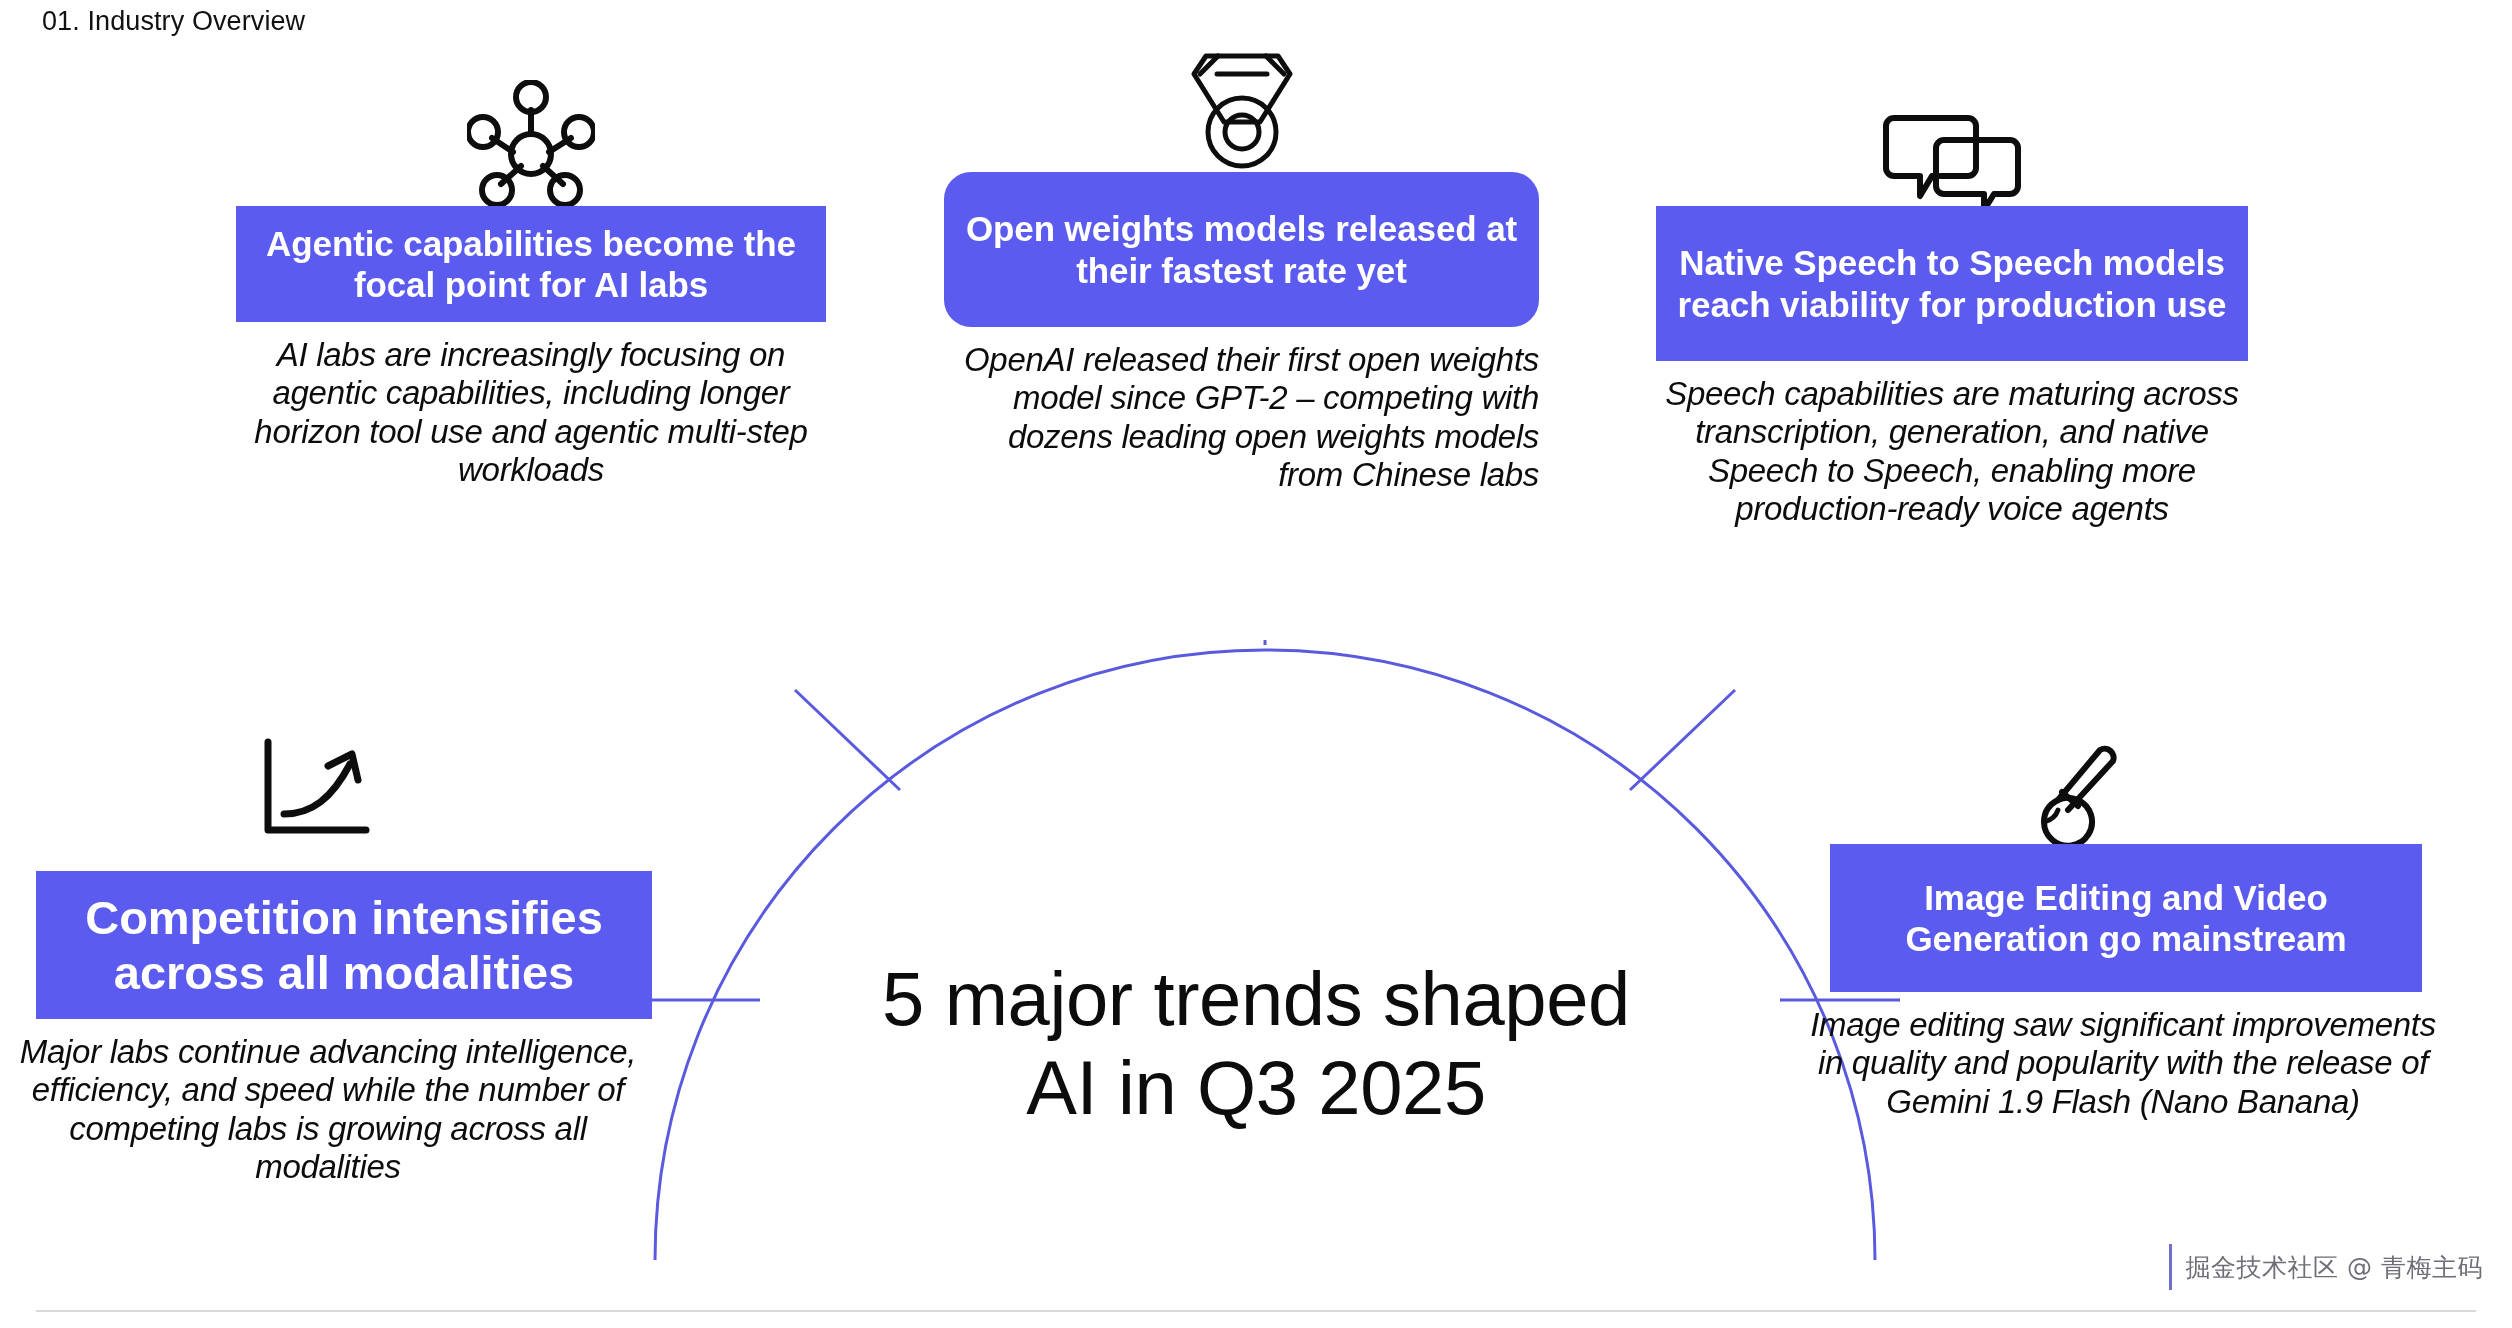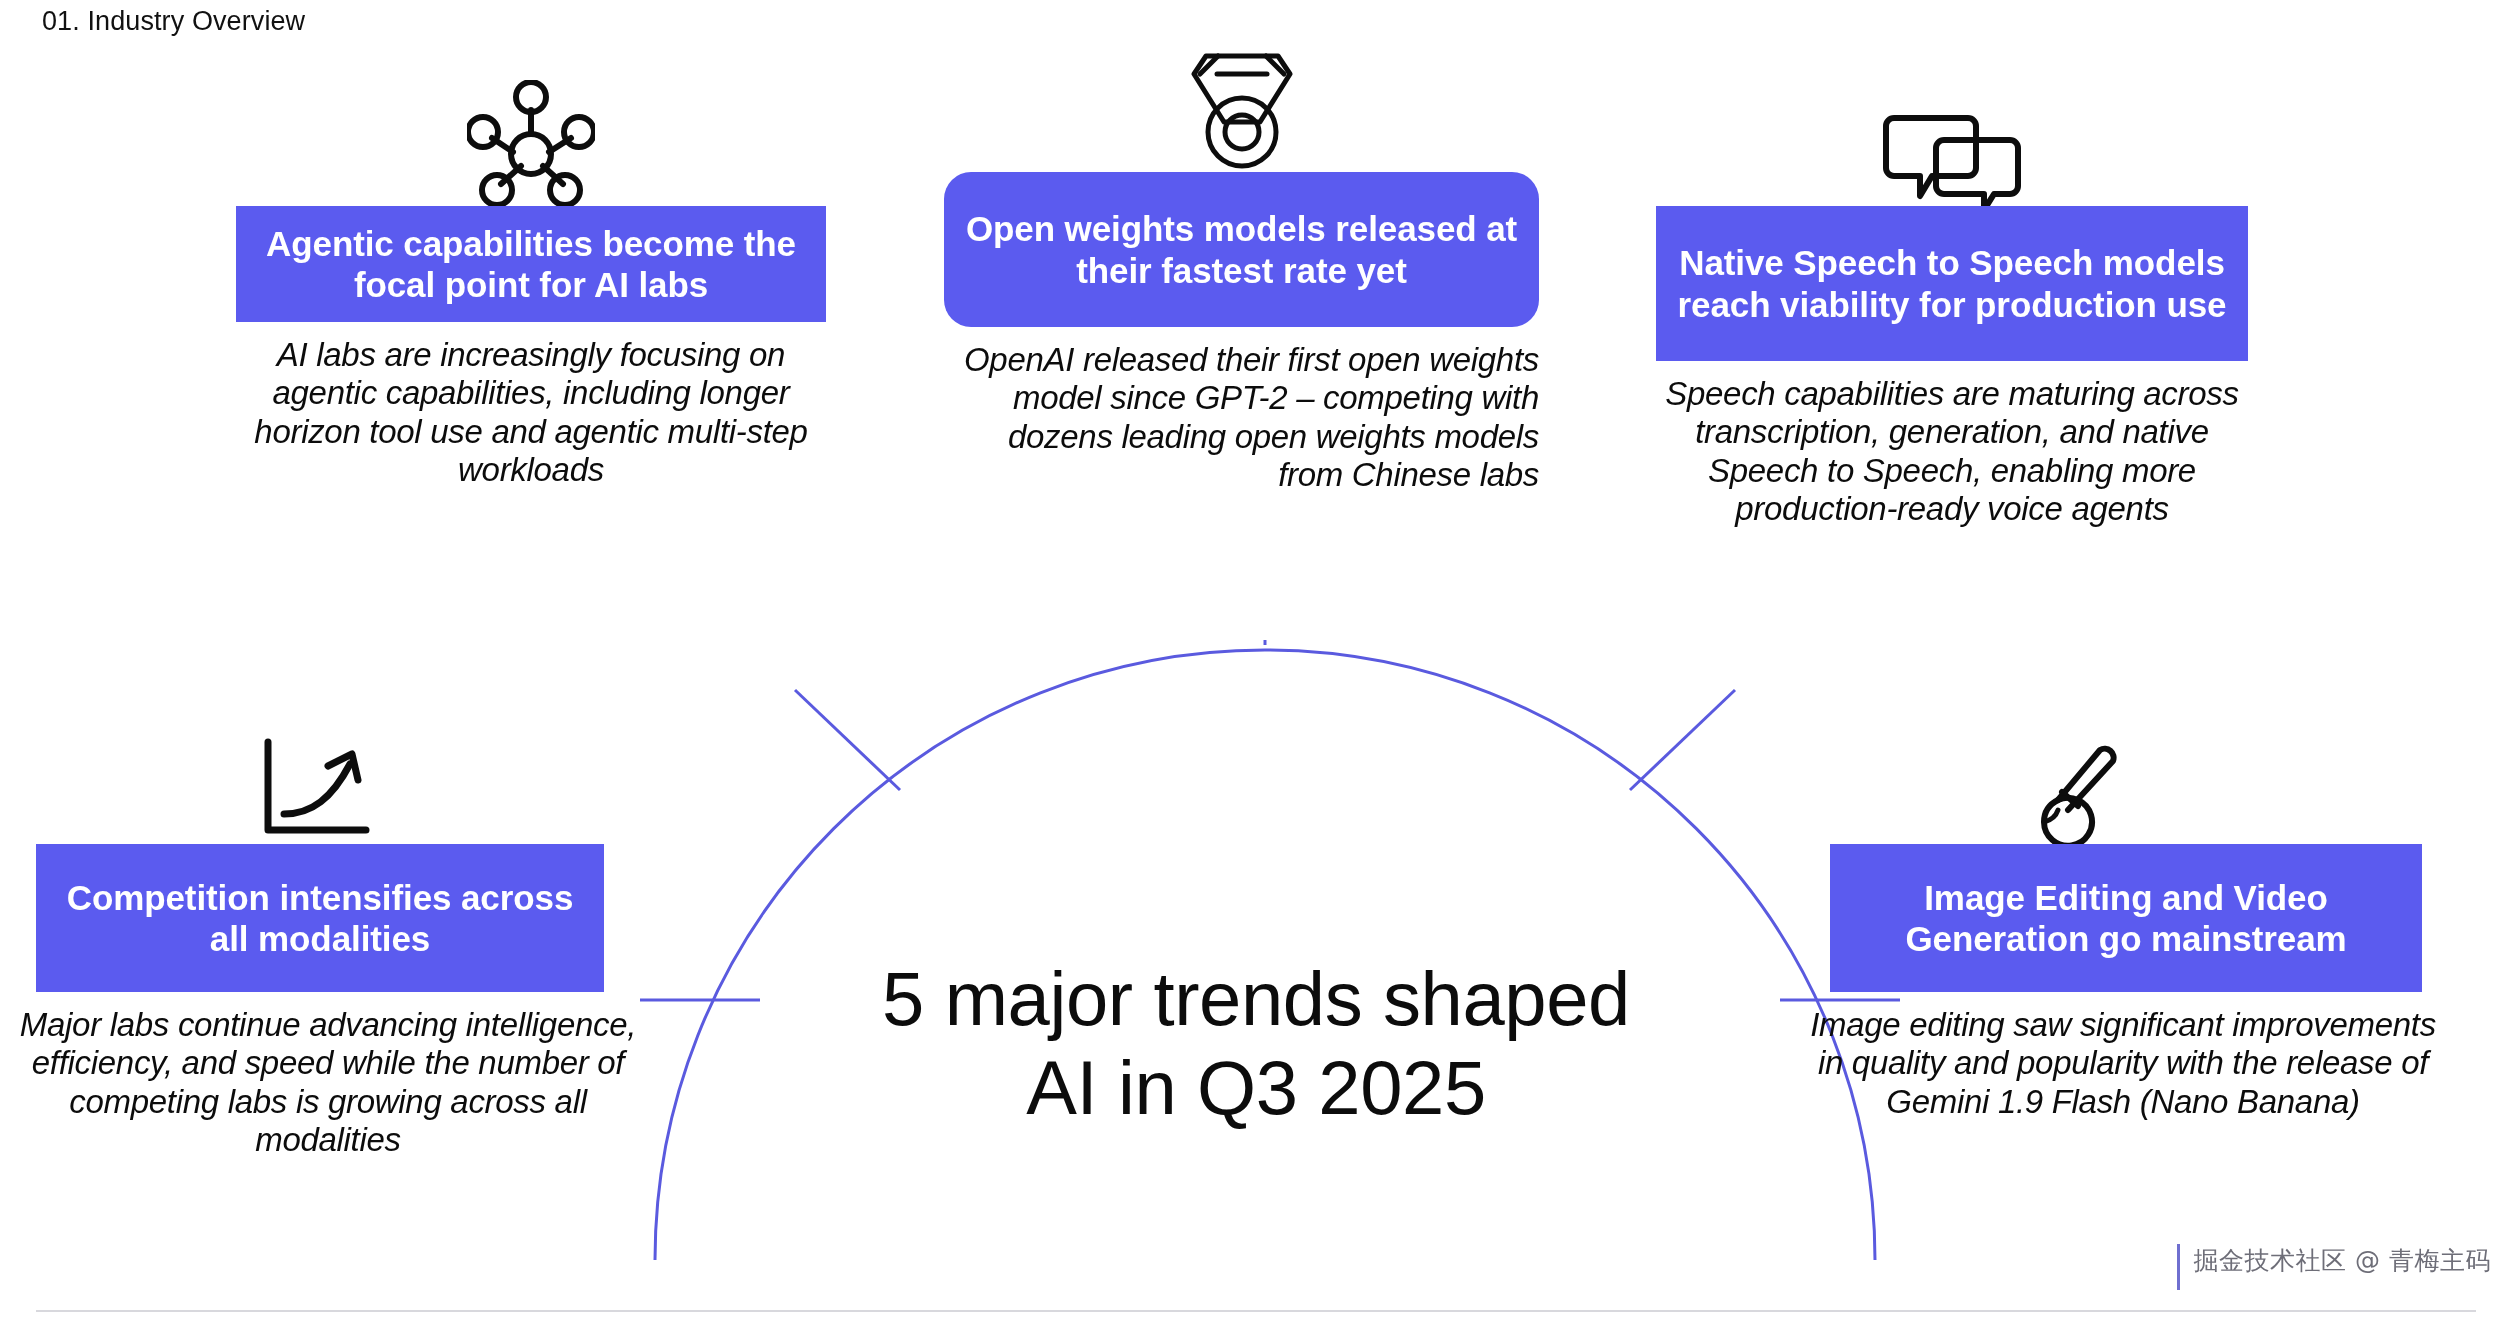--- a/index.html
+++ b/index.html
@@ -53,36 +53,36 @@
 
   #n-open      { left:944px;  top:42px;  width:595px; }
   #n-open .chip     { width:595px; height:155px; font-size:35px;border-radius:27px; }
   #n-open .desc     { width:595px;text-align:right; }
 
   #n-speech    { left:1656px; top:76px;  width:592px; }
   #n-speech .chip   { width:592px; height:155px; font-size:35px; }
   #n-speech .desc   { width:592px; }
 
   #n-compete   { left:36px;   top:716px; width:584px; }
-  #n-compete .chip  { width:568px; height:148px; font-size:35px; }
+  #n-compete .chip  { width:616px; height:148px; font-size:47px;margin-top:27px; }
   #n-compete .desc  { width:620px; margin-left:-18px; }
 
   #n-image     { left:1830px; top:716px; width:592px; }
   #n-image .chip    { width:592px; height:148px; font-size:35px; }
   #n-image .desc    { width:630px; margin-left:-22px; }
 
   .ico { display:block; }
   .ico path, .ico line, .ico circle, .ico rect, .ico polyline, .ico polygon {
     fill:none; stroke:#0d0d0d; stroke-linecap:round; stroke-linejoin:round;
   }
 
   
   .wm {
-    position:absolute; right:21px; bottom:38px;
-    display:flex; align-items:flex-start; gap:14px;
+    position:absolute; right:29px; bottom:38px;
+    display:flex; align-items:center; gap:14px;
     font-size:25px; color:#6e6e78; letter-spacing:.5px;
     font-family:"DejaVu Sans", sans-serif;
   }
   .wm-bar { width:3px; height:46px; background:#6f6fd0; }
   .footrule { position:absolute; left:36px; right:36px; bottom:16px; height:2px; background:#d8d8dd; }
 </style>
 </head>
 <body>
 
 <div id="stage">

